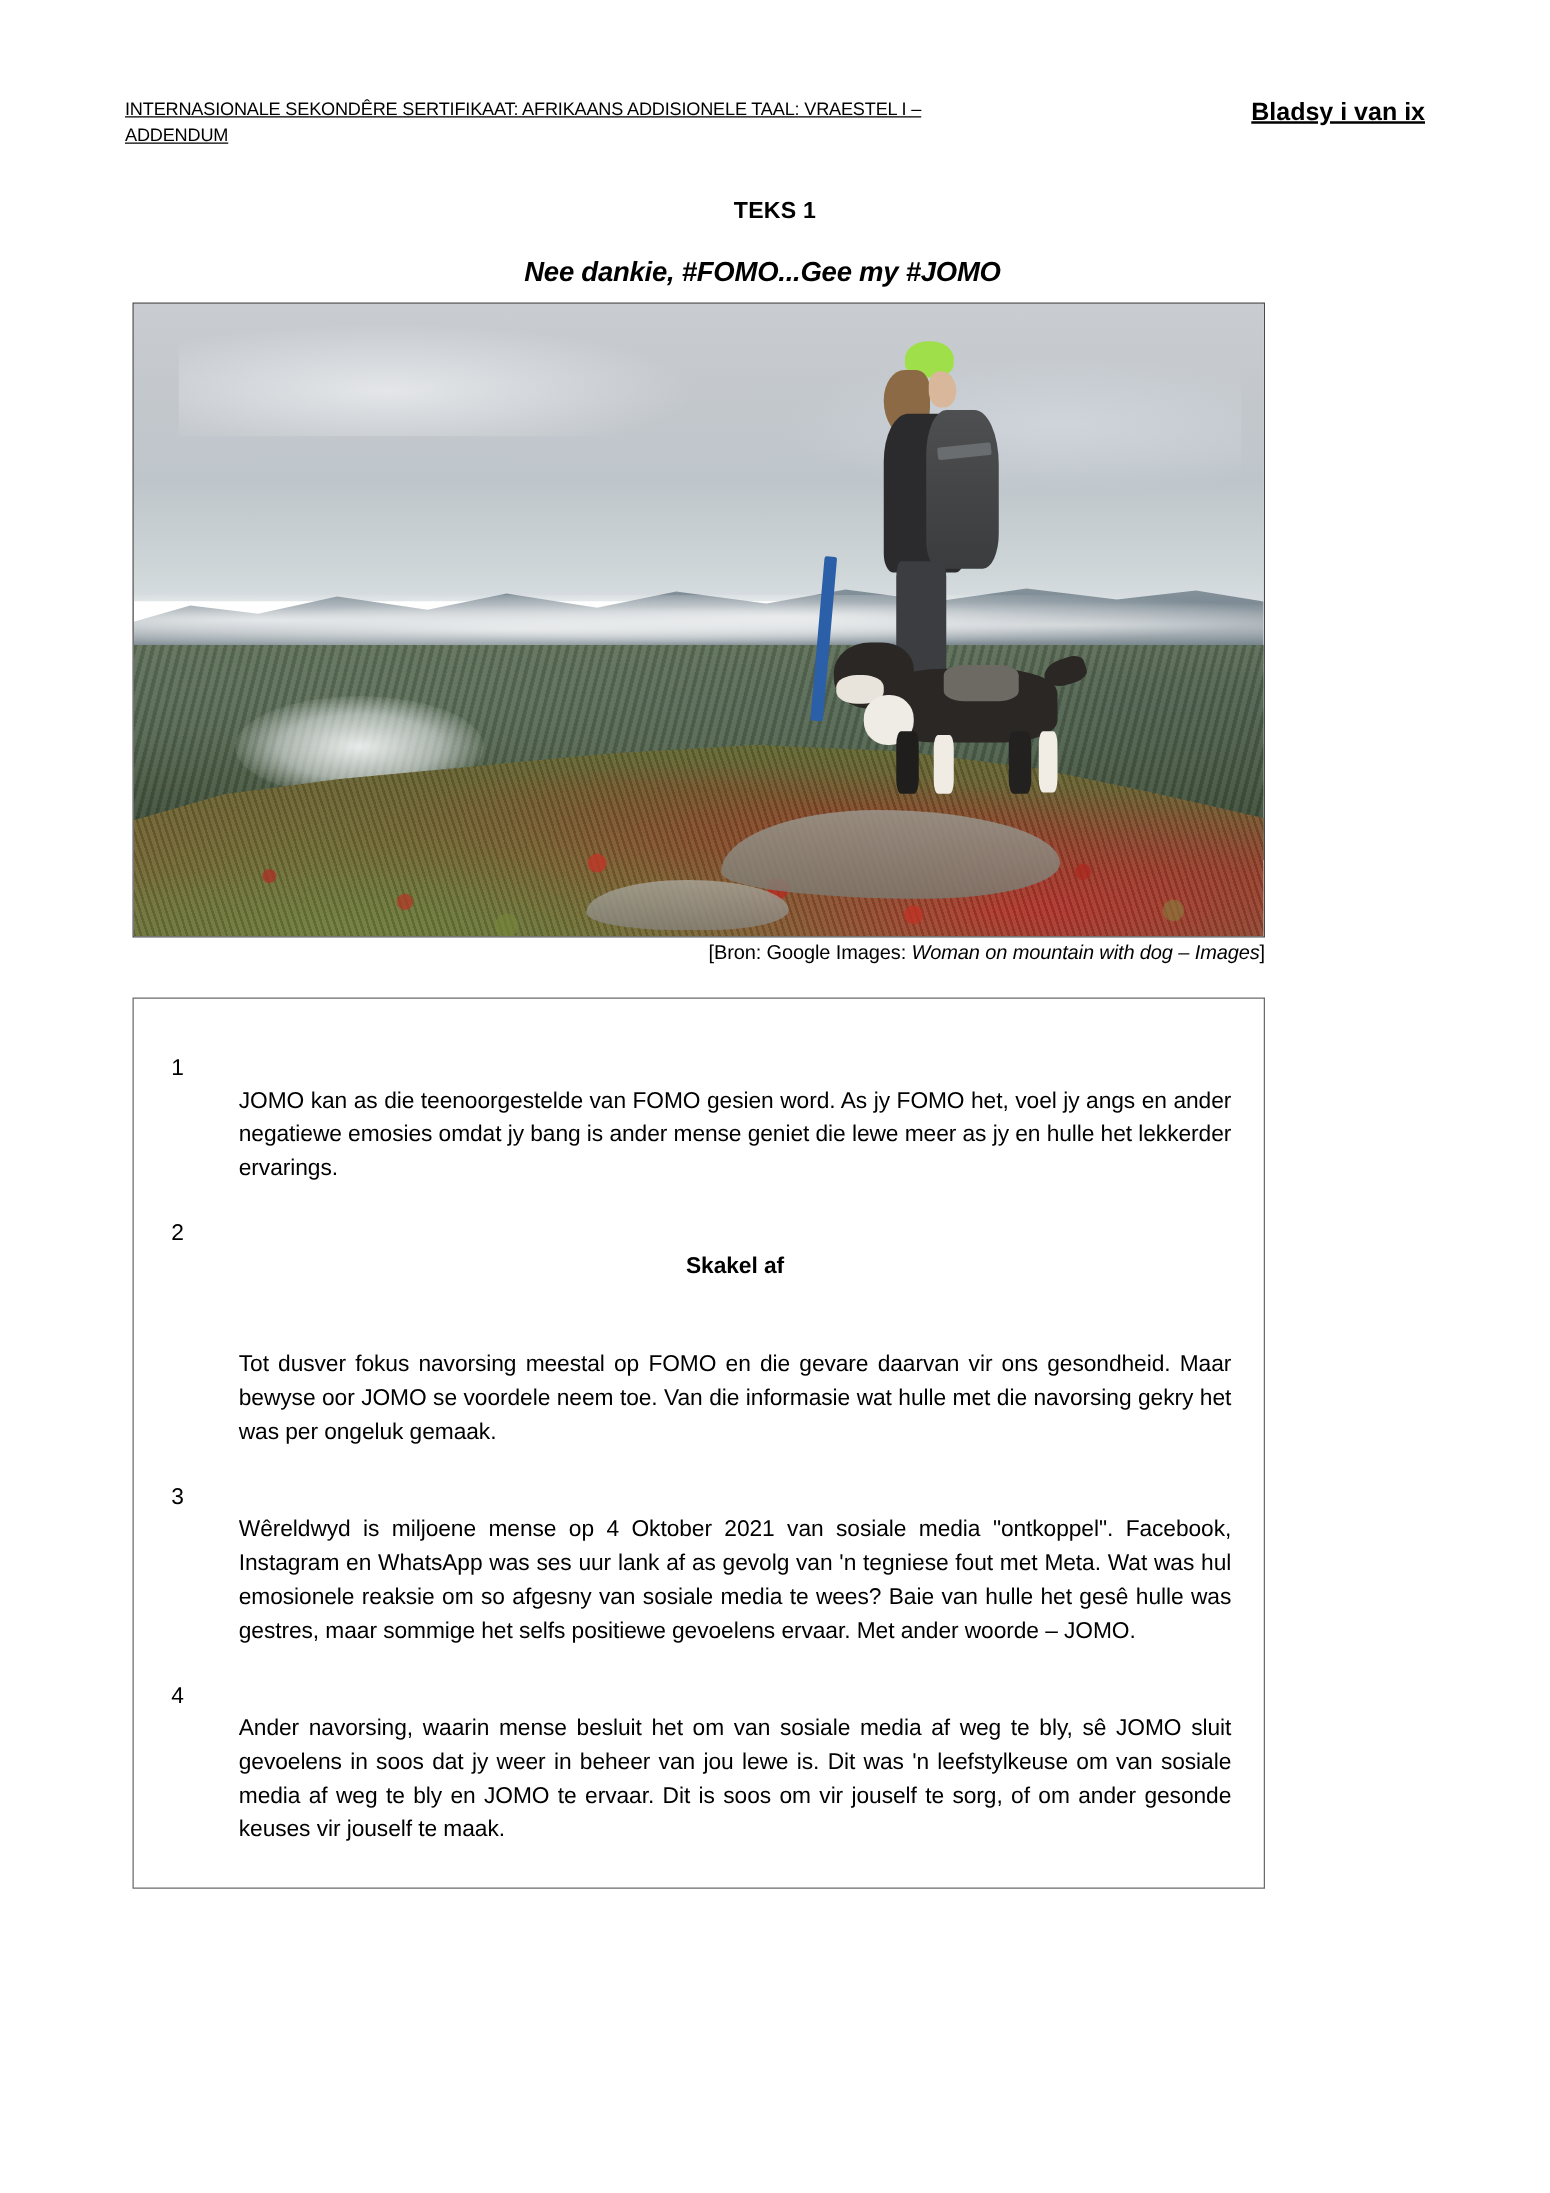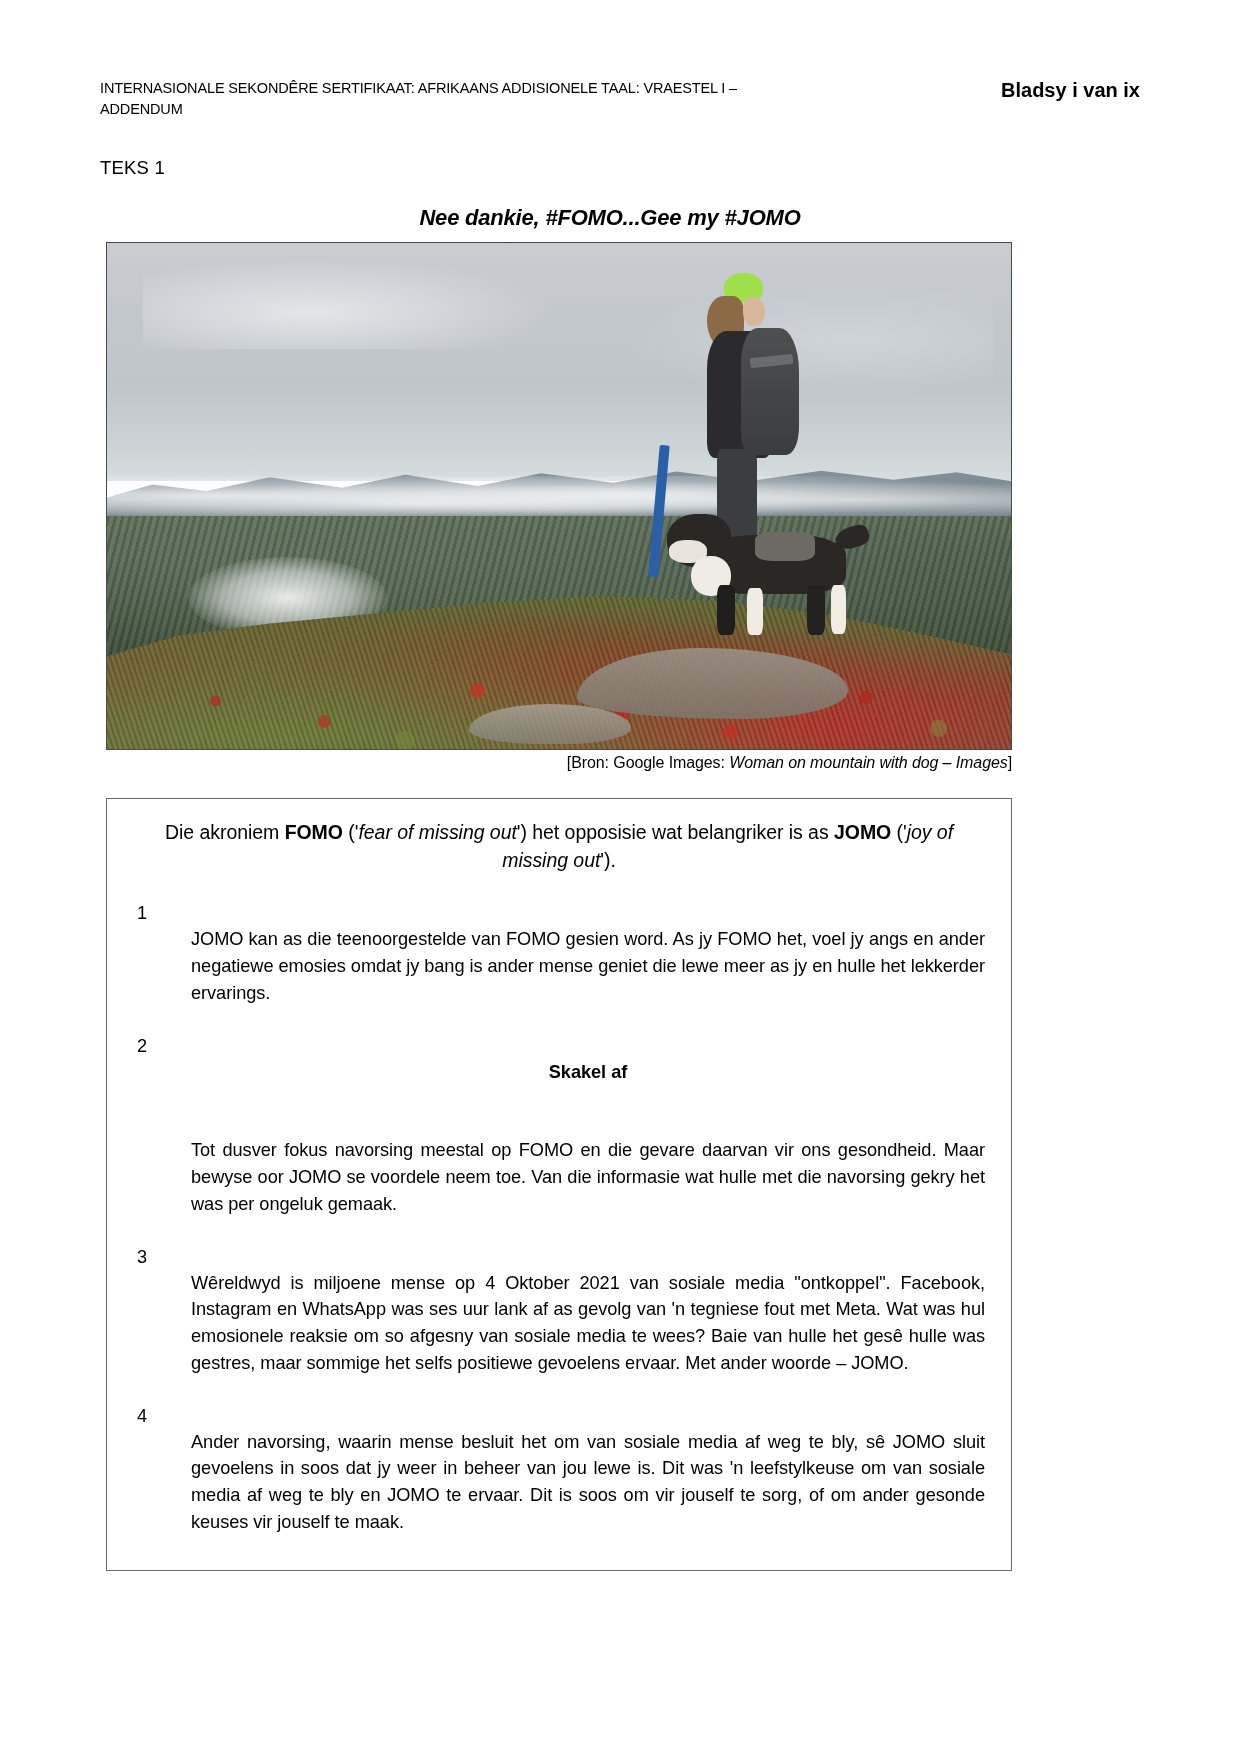--- a/index.html
+++ b/index.html
@@ -23,42 +23,44 @@
     padding: 78px 100px 0 100px;
     background: #ffffff;
   }
 
   
   .running-header {
     display: flex;
     align-items: flex-start;
     justify-content: space-between;
     gap: 29px;
+    text-decoration: underline;
   }
   .header-left {
     font-size: 14.5px;
     line-height: 1.45;
     letter-spacing: -0.15px;
     max-width: 720px;
     font-family: "Liberation Sans", sans-serif;
   }
   .header-right {
     font-size: 20px;
     font-weight: bold;
     white-space: nowrap;
     padding-top: 1px;
     font-family: "Liberation Sans", sans-serif;
   }
 
   
   .section-label {
     margin-top: 37px;
     font-size: 18.5px;
-    font-weight: normal;
+    font-weight: bold;
     letter-spacing: 0.2px;
+    text-align: center;
   }
 
   
   .teks-title {
     margin-top: 26px;
     text-align: center;
     font-size: 22px;
     font-weight: bold;
     font-style: italic;
     letter-spacing: -0.2px;
@@ -389,21 +391,20 @@
         <div class="pd-leg4"></div>
         <div class="pd-tail"></div>
       </div>
     </div>
   </div>
 
   <div class="photo-caption"><span>[Bron: Google Images: </span><em>Woman on mountain with dog – Images</em><span>]</span></div>
 
   <div class="article-box">
 
-    <div class="article-lead"><span>Die akroniem </span><b>FOMO</b><span> ('</span><i>fear of missing out</i><span>') het opposisie wat belangriker is as </span><b>JOMO</b><span> ('</span><i>joy of missing out</i><span>').</span></div>
 
     <div class="para-row">
       <div class="para-num">1</div>
       <div class="para-body">JOMO kan as die teenoorgestelde van FOMO gesien word. As jy FOMO het, voel jy angs en ander negatiewe emosies omdat jy bang is ander mense geniet die lewe meer as jy en hulle het lekkerder ervarings.</div>
     </div>
 
     <div class="para-row">
       <div class="para-num">2</div>
       <div class="para-body noj">
         <span class="para-sub">Skakel af</span>

